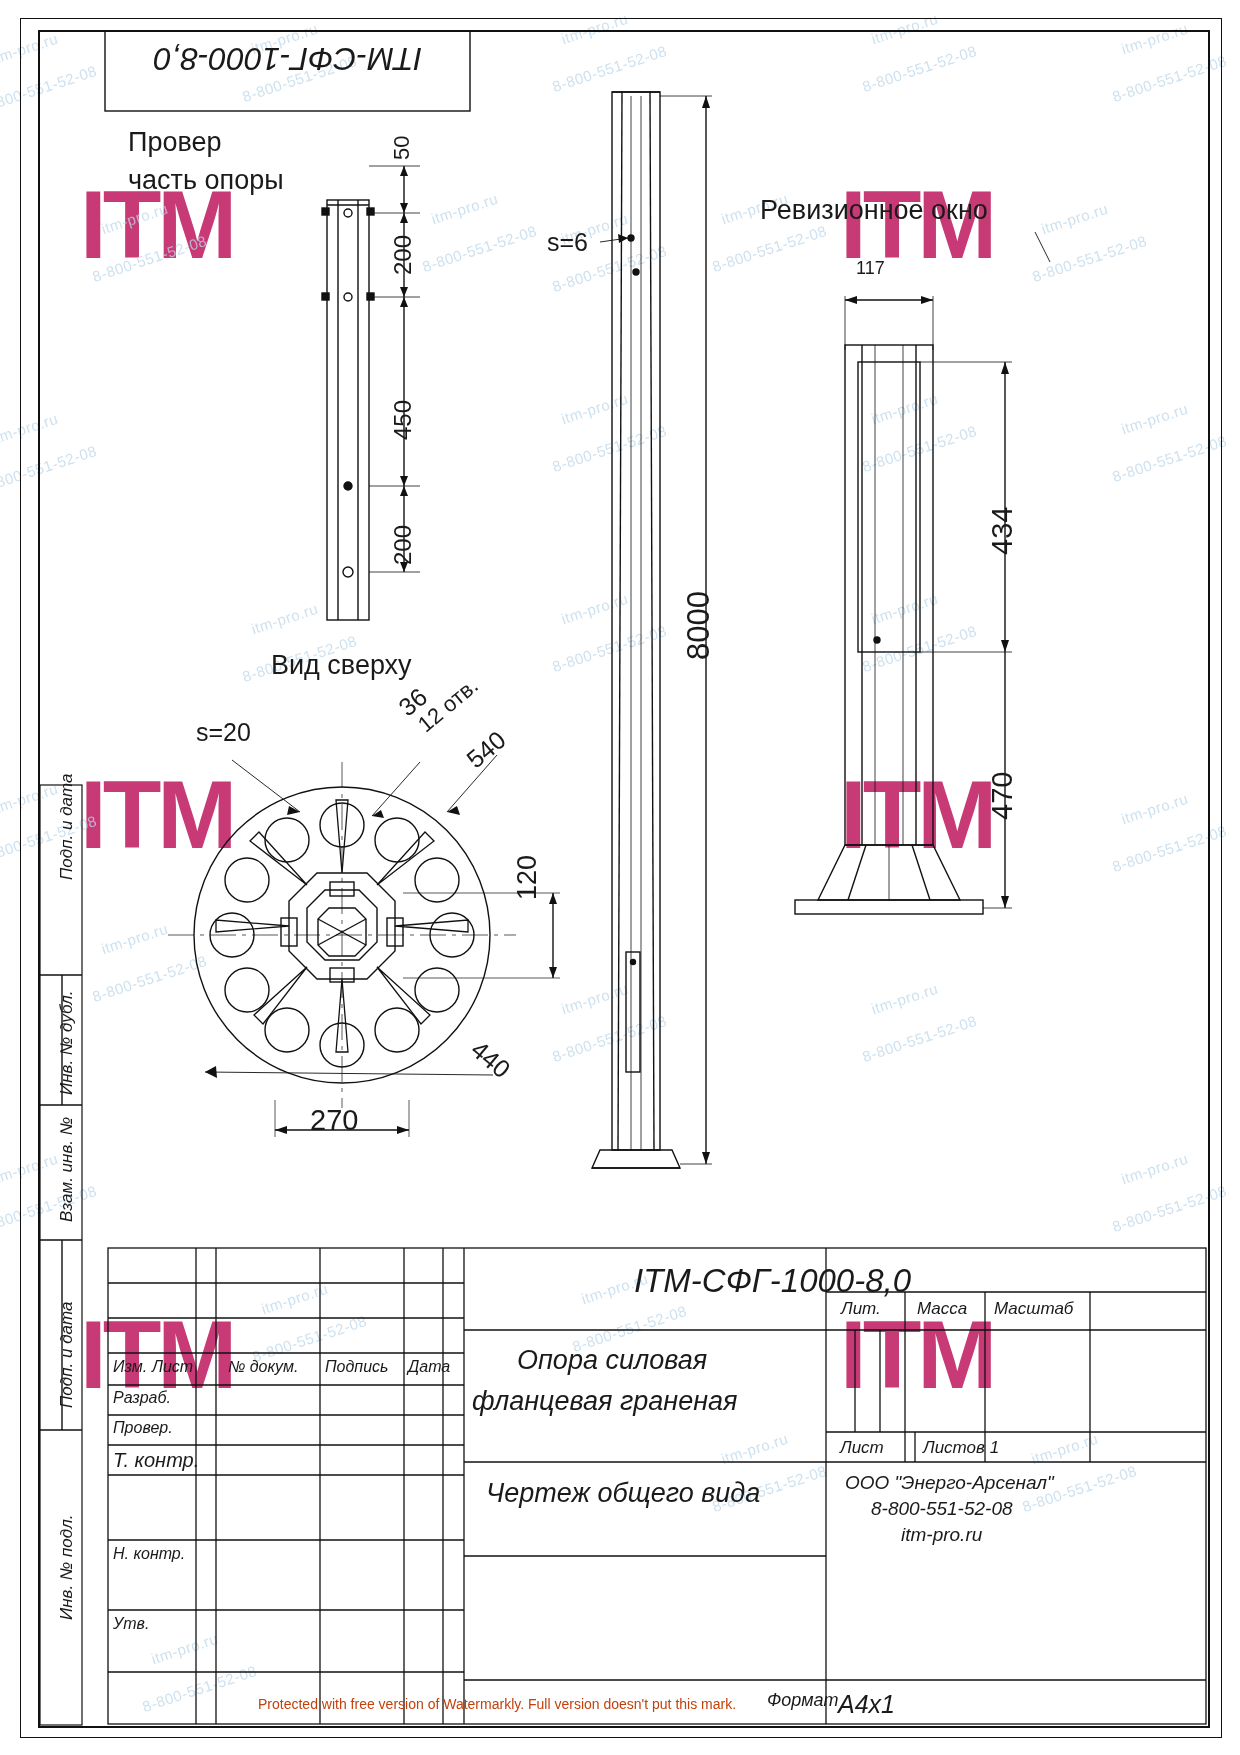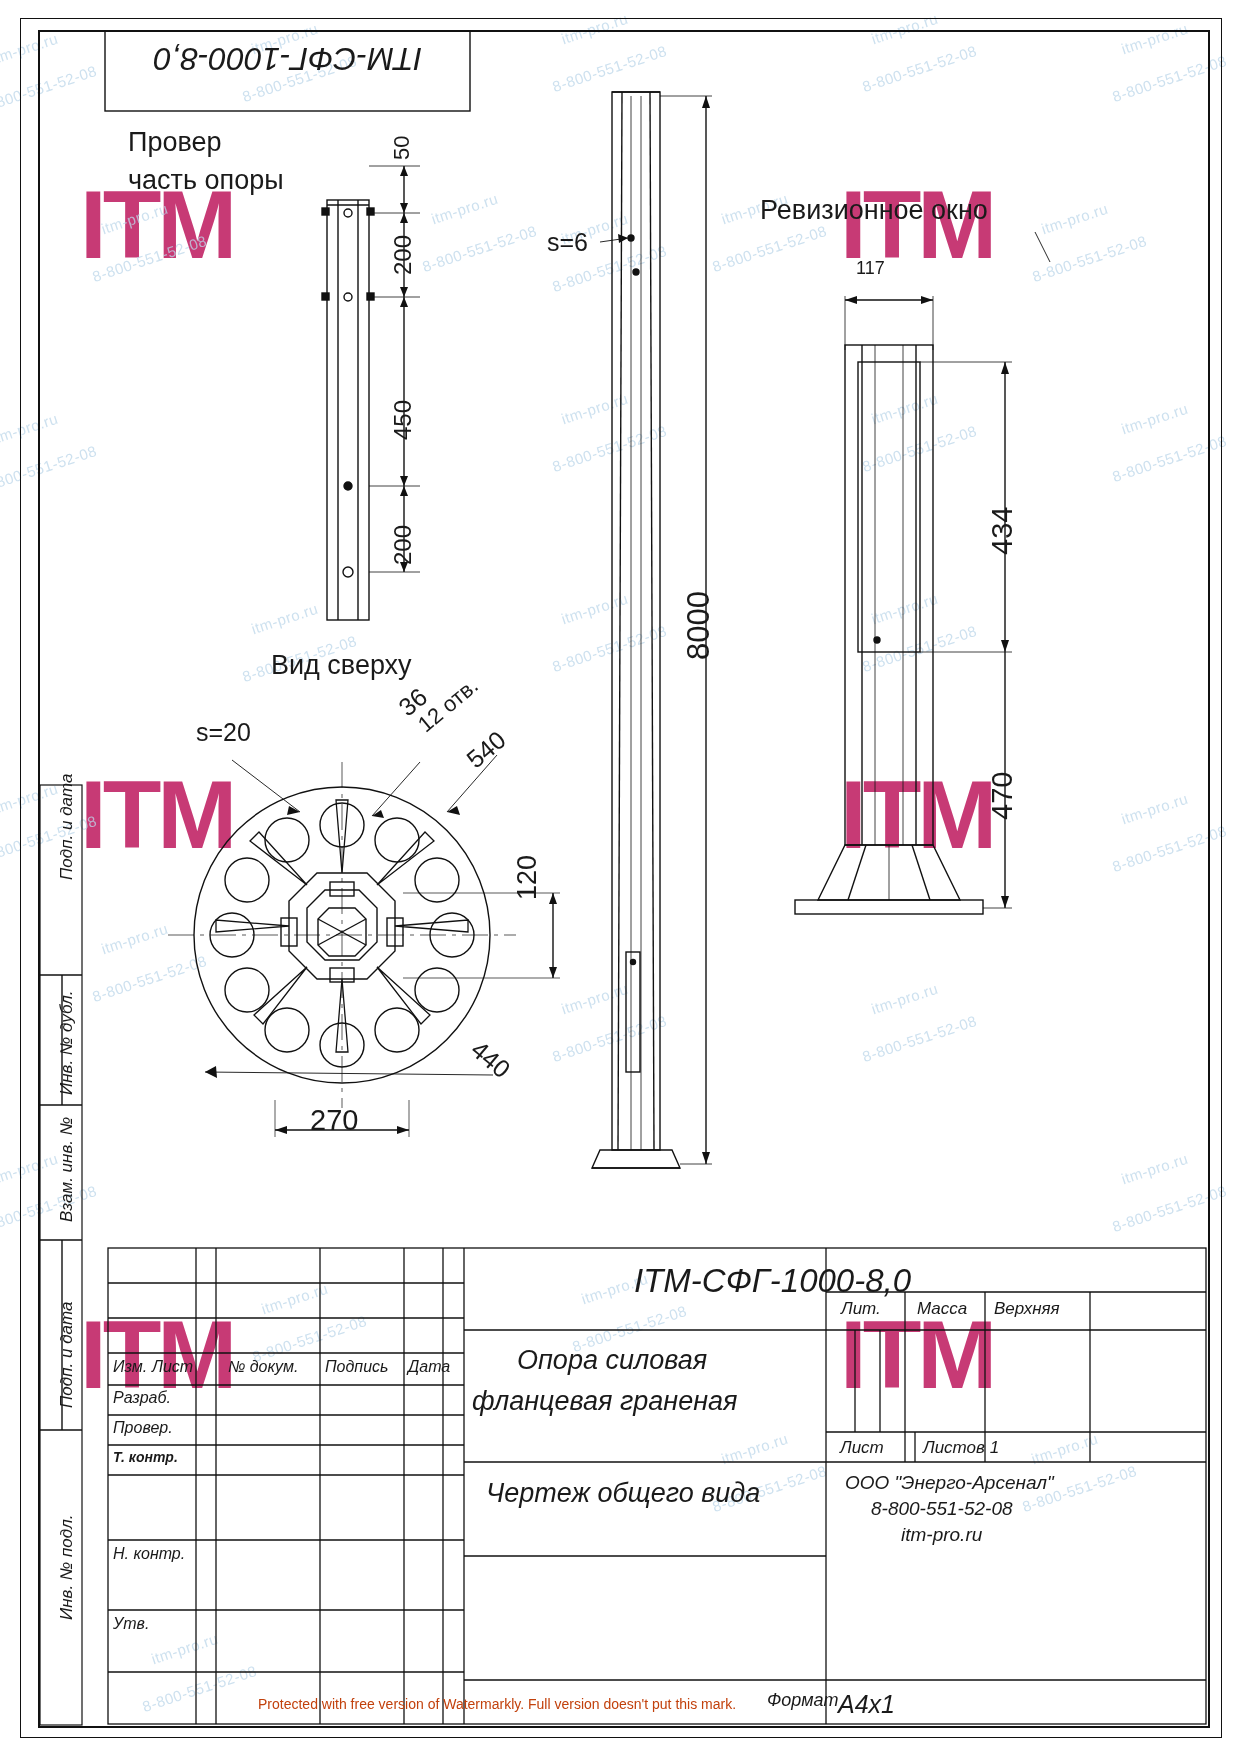--- a/index.html
+++ b/index.html
@@ -362,32 +362,32 @@
   </svg>
 
   <div class="t ital" style="left:113px;top:1358px;font-size:16px;">Изм.</div>
   <div class="t ital" style="left:152px;top:1358px;font-size:16px;">Лист</div>
   <div class="t ital" style="left:228px;top:1358px;font-size:16px;">№ докум.</div>
   <div class="t ital" style="left:325px;top:1358px;font-size:16px;">Подпись</div>
   <div class="t ital" style="left:408px;top:1358px;font-size:16px;">Дата</div>
 
   <div class="t ital" style="left:113px;top:1389px;font-size:16px;">Разраб.</div>
   <div class="t ital" style="left:113px;top:1419px;font-size:16px;text-align:right;">Провер.</div>
-  <div class="t ital" style="left:113px;top:1449px;font-size:14px;font-weight:bold;">Т. контр.</div>
+  <div class="t ital" style="left:113px;top:1449px;font-size:20px;">Т. контр.</div>
   <div class="t ital" style="left:113px;top:1545px;font-size:16px;">Н. контр.</div>
   <div class="t ital" style="left:113px;top:1615px;font-size:16px;">Утв.</div>
 
   <div class="t ital" style="left:634px;top:1262px;font-size:33px;">ITM-СФГ-1000-8,0</div>
   <div class="t ital" style="left:517px;top:1345px;font-size:27px;">Опора силовая</div>
   <div class="t ital" style="left:472px;top:1386px;font-size:27px;">фланцевая граненая</div>
   <div class="t ital" style="left:486px;top:1478px;font-size:27px;">Чертеж общего вида</div>
 
   <div class="t ital" style="left:841px;top:1299px;font-size:17px;">Лит.</div>
   <div class="t ital" style="left:917px;top:1299px;font-size:17px;">Масса</div>
-  <div class="t ital" style="left:994px;top:1299px;font-size:17px;">Верхняя</div>
+  <div class="t ital" style="left:994px;top:1299px;font-size:17px;">Масштаб</div>
   <div class="t ital" style="left:840px;top:1438px;font-size:17px;">Лист</div>
   <div class="t ital" style="left:923px;top:1438px;font-size:17px;">Листов 1</div>
 
   <div class="t ital" style="left:845px;top:1472px;font-size:19px;">ООО "Энерго-Арсенал"</div>
   <div class="t ital" style="left:871px;top:1498px;font-size:19px;">8-800-551-52-08</div>
   <div class="t ital" style="left:901px;top:1524px;font-size:19px;">itm-pro.ru</div>
 
   <div class="t ital" style="left:767px;top:1690px;font-size:18px;">Формат</div>
   <div class="t ital" style="left:838px;top:1690px;font-size:25px;">А4х1</div>
 

